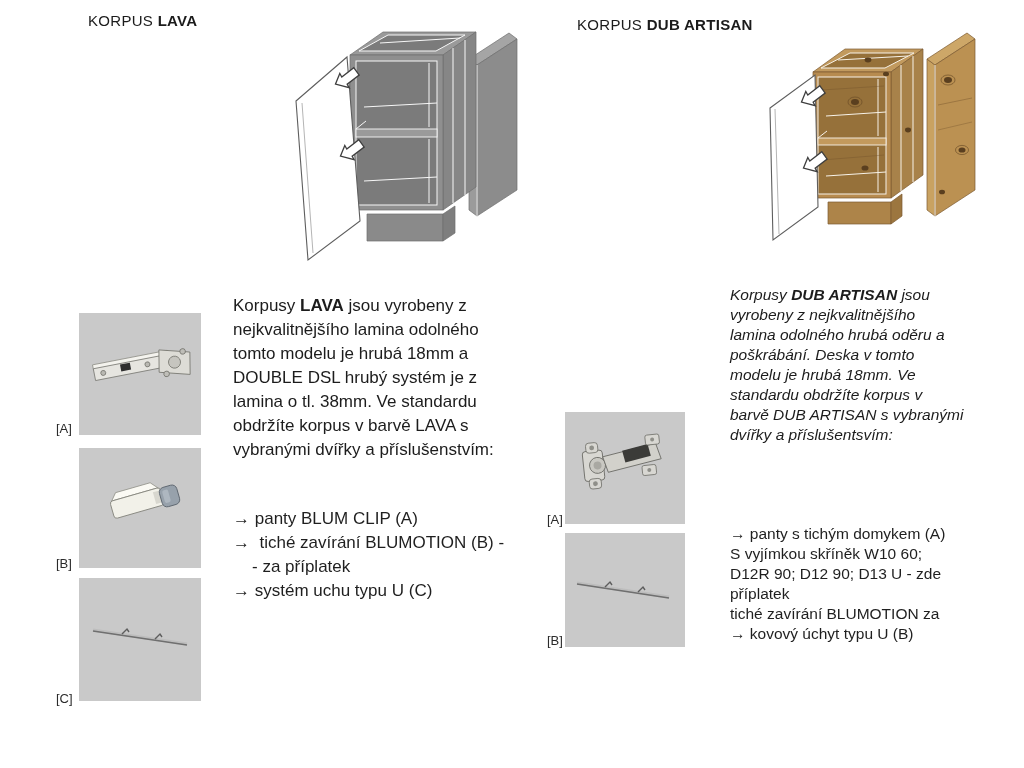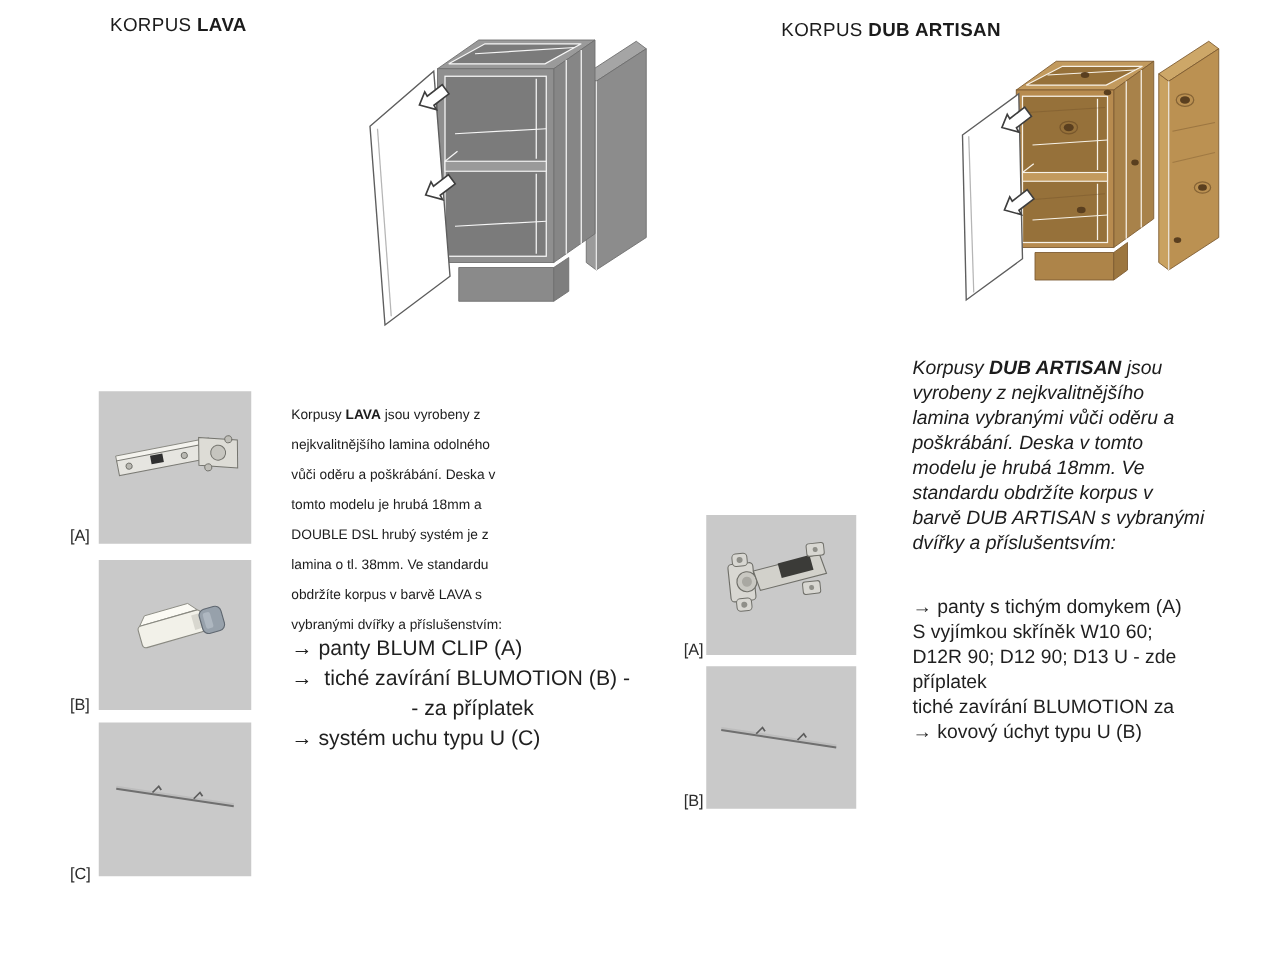--- a/index.html
+++ b/index.html
@@ -7,26 +7,26 @@
     width:1024px;height:768px;background:#ffffff;
     font-family:"Liberation Sans", sans-serif;color:#1f1f1f;
     position:relative;overflow:hidden;
   }
   .abs{position:absolute;}
   .heading{font-size:15px;letter-spacing:.3px;color:#1b1b1b;white-space:pre;}
   .heading .brand{font-weight:700;}
   .para{color:#1c1c1c;}
   .para .line{white-space:pre;}
   .para .lead .brand{font-weight:700;}
-  .para-left{font-size:11px;line-height:24px;margin-top:26px;}
+  .para-left{font-size:17px;line-height:24px;}
   .para-right{font-size:15.5px;line-height:20px;font-style:italic;}
   .feat-left{font-size:17px;line-height:24px;}
   .feat-right{font-size:15.5px;line-height:20px;}
   .feat .line{white-space:pre;}
-  .feat .indent{padding-left:19px;text-align:center;}
+  .feat .indent{padding-left:19px;}
   .hwbox{position:absolute;background:#c9c9c9;}
   .hwbox svg{display:block;}
   .imglabel{position:absolute;font-size:13px;color:#2b2b2b;white-space:pre;}
   svg{display:block;}
 </style>
 </head>
 <body>
 
 <div class="abs heading" style="left:88px;top:12px;"><span>KORPUS </span><span class="brand">LAVA</span></div>
 
@@ -109,36 +109,35 @@
     <line x1="14" y1="53" x2="108" y2="67" stroke="#6f6f6f" stroke-width="1.6"></line>
     <polyline points="43,56 48,51 50,54" fill="none" stroke="#5d5d5d" stroke-width="1.4"></polyline>
     <polyline points="76,61 81,56 83,59" fill="none" stroke="#5d5d5d" stroke-width="1.4"></polyline>
   </svg>
 </div>
 <div class="imglabel" style="left:56px;top:691px;">[C]</div>
 
 <div class="abs para para-left" style="left:233px;top:294px;">
   <div class="line lead"><span>Korpusy </span><span class="brand">LAVA</span><span> jsou vyrobeny z</span></div>
   <div class="line">nejkvalitnějšího lamina odolného</div>
-  <div class="line">vůči oděru a poškrábání. Deska v</div>
   <div class="line">tomto modelu je hrubá 18mm a</div>
   <div class="line">DOUBLE DSL hrubý systém je z</div>
   <div class="line">lamina o tl. 38mm. Ve standardu</div>
   <div class="line">obdržíte korpus v barvě LAVA s</div>
   <div class="line">vybranými dvířky a příslušenstvím:</div>
 </div>
 
 <div class="abs feat feat-left" style="left:233px;top:507px;">
   <div class="line">→ panty BLUM CLIP (A)</div>
   <div class="line">→  tiché zavírání BLUMOTION (B) -</div>
   <div class="line indent">- za příplatek</div>
   <div class="line">→ systém uchu typu U (C)</div>
 </div>
 
-<div class="abs heading" style="left:577px;top:16px;margin-left:48px;"><span>KORPUS </span><span class="brand">DUB ARTISAN</span></div>
+<div class="abs heading" style="left:577px;top:16px;"><span>KORPUS </span><span class="brand">DUB ARTISAN</span></div>
 
 <svg class="abs" style="left:738px;top:10px;" width="240" height="250" viewBox="0 0 240 250">
 
   <g>
     <polygon points="197,55 189,49 189,200 197,206" fill="#c9a261" stroke="#7d5a30" stroke-width="0.7"></polygon>
     <polygon points="197,55 237,29 229,23 189,49" fill="#cda768" stroke="#7d5a30" stroke-width="0.7"></polygon>
     <polygon points="197,55 237,29 237,180 197,206" fill="#bb9152" stroke="#7d5a30" stroke-width="0.7"></polygon>
     <line x1="197" y1="55" x2="197" y2="206" stroke="#f7f2e8" stroke-width="1"></line>
     <g>
       <ellipse cx="210" cy="70" rx="4" ry="3" fill="#5a3f1f"></ellipse>
@@ -220,28 +219,28 @@
     <line x1="12" y1="51" x2="104" y2="65" stroke="#6f6f6f" stroke-width="1.6"></line>
     <polyline points="40,54 45,49 47,52" fill="none" stroke="#5d5d5d" stroke-width="1.4"></polyline>
     <polyline points="73,59 78,54 80,57" fill="none" stroke="#5d5d5d" stroke-width="1.4"></polyline>
   </svg>
 </div>
 <div class="imglabel" style="left:547px;top:633px;">[B]</div>
 
 <div class="abs para para-right" style="left:730px;top:285px;">
   <div class="line lead"><span>Korpusy </span><span class="brand">DUB ARTISAN</span><span> jsou</span></div>
   <div class="line">vyrobeny z nejkvalitnějšího</div>
-  <div class="line">lamina vybranými vůči oděru a</div>
+  <div class="line">lamina odolného hrubá oděru a</div>
   <div class="line">poškrábání. Deska v tomto</div>
   <div class="line">modelu je hrubá 18mm. Ve</div>
   <div class="line">standardu obdržíte korpus v</div>
   <div class="line">barvě DUB ARTISAN s vybranými</div>
   <div class="line">dvířky a příslušentsvím:</div>
 </div>
 
-<div class="abs feat feat-right" style="left:730px;top:476px;">
+<div class="abs feat feat-right" style="left:730px;top:524px;">
   <div class="line">→ panty s tichým domykem (A)</div>
   <div class="line">S vyjímkou skříněk W10 60;</div>
   <div class="line">D12R 90; D12 90; D13 U - zde</div>
   <div class="line">příplatek</div>
   <div class="line">tiché zavírání BLUMOTION za</div>
   <div class="line">→ kovový úchyt typu U (B)</div>
 </div>
 
 </body></html>

